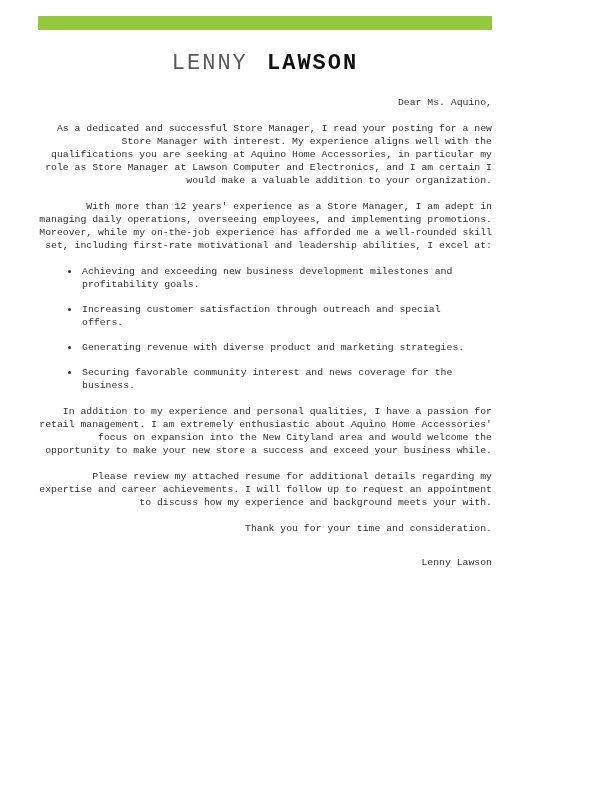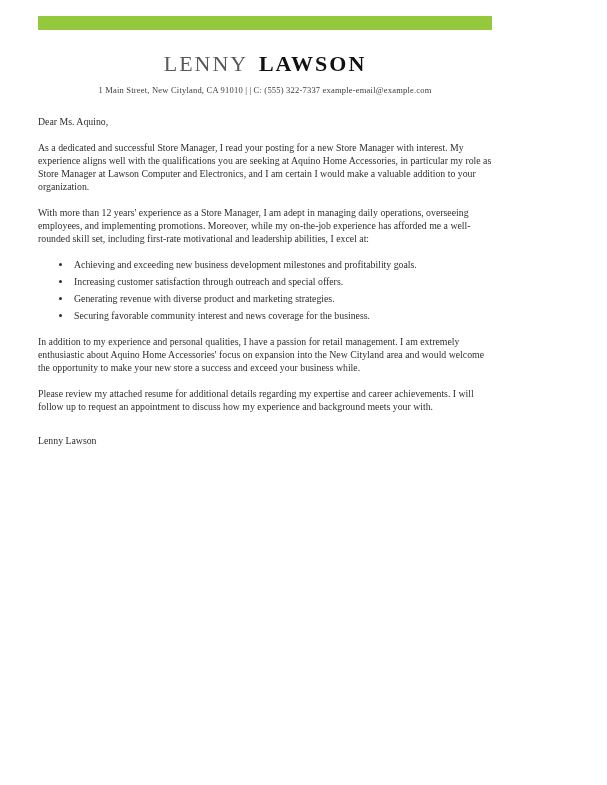--- a/index.html
+++ b/index.html
@@ -5,21 +5,21 @@
   html, body {
     margin: 0;
     padding: 0;
     background: #ffffff;
   }
   .page {
     position: relative;
     width: 542px;
     height: 785px;
     background: #ffffff;
-    font-family: Liberation Serif, serif;
+    font-family: Liberation Mono, monospace;
     color: #333333;
     box-sizing: border-box;
     padding: 16px 50px 0 38px;
     overflow: hidden;
   }
   .accent-bar {
     width: 100%;
     height: 14px;
     background: #95C93D;
   }
@@ -51,65 +51,66 @@
   }
   .letter {
     margin-top: 20px;
     font-size: 9.8px;
     line-height: 13px;
     color: #2e2e2e;
     text-align: left;
   }
   .letter p {
     margin: 0 0 13px 0;
+    text-align: right;
   }
   .letter ul {
     margin: 0 0 13px 0;
     padding: 0 0 0 30px;
     list-style-type: disc;
   }
   .letter li {
-    margin: 4px;
+    margin: 12px;
     padding: 0 0 0 2px;
   }
   .signature {
     margin-top: 21px !important;
   }
 </style>
 </head>
 <body>
 
 <div class="page">
 
   <div class="accent-bar"></div>
 
   <header class="header">
     <h1 class="name">
       <span class="first">LENNY</span>
       <span class="last">LAWSON</span>
     </h1>
-    <div class="contact">1 Main Street, New Cityland, CA 91010 | | C: (555) 322-7337 example-email@example.com</div>
   </header>
 
   <main class="letter">
     <p>Dear Ms. Aquino,</p>
 
     <p>As a dedicated and successful Store Manager, I read your posting for a new Store Manager with interest. My experience aligns well with the qualifications you are seeking at Aquino Home Accessories, in particular my role as Store Manager at Lawson Computer and Electronics, and I am certain I would make a valuable addition to your organization.</p>
 
     <p>With more than 12 years' experience as a Store Manager, I am adept in managing daily operations, overseeing employees, and implementing promotions. Moreover, while my on-the-job experience has afforded me a well-rounded skill set, including first-rate motivational and leadership abilities, I excel at:</p>
 
     <ul>
       <li>Achieving and exceeding new business development milestones and profitability goals.</li>
       <li>Increasing customer satisfaction through outreach and special offers.</li>
       <li>Generating revenue with diverse product and marketing strategies.</li>
       <li>Securing favorable community interest and news coverage for the business.</li>
     </ul>
 
     <p>In addition to my experience and personal qualities, I have a passion for retail management. I am extremely enthusiastic about Aquino Home Accessories' focus on expansion into the New Cityland area and would welcome the opportunity to make your new store a success and exceed your business while.</p>
 
     <p>Please review my attached resume for additional details regarding my expertise and career achievements. I will follow up to request an appointment to discuss how my experience and background meets your with.</p>
 
+    <p>Thank you for your time and consideration.</p>
 
 
     <p class="signature">Lenny Lawson</p>
   </main>
 
 </div>
 
 </body></html>

